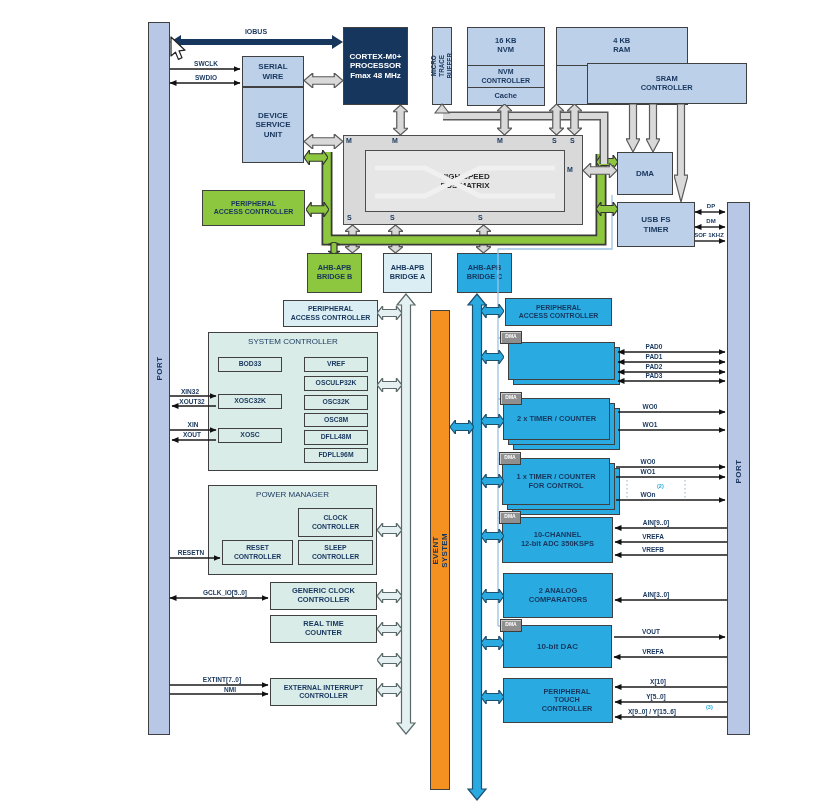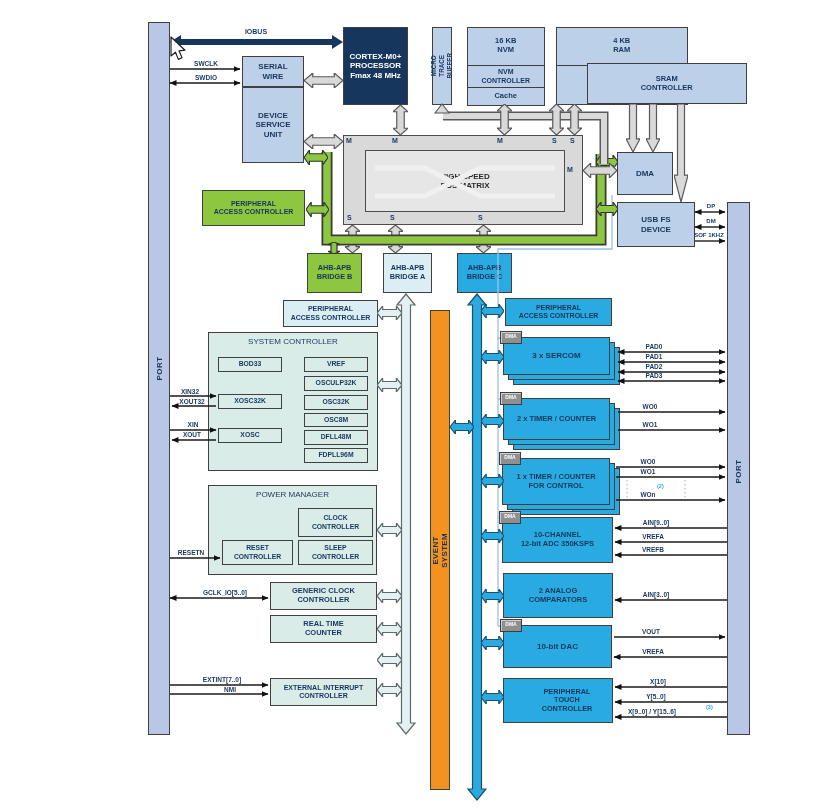--- a/index.html
+++ b/index.html
@@ -227,21 +227,21 @@
   <span class="ms" style="left:497px;top:137px;">M</span>
   <span class="ms" style="left:552px;top:137px;">S</span>
   <span class="ms" style="left:570px;top:137px;">S</span>
   <span class="ms" style="left:567px;top:166px;">M</span>
   <span class="ms" style="left:347px;top:214px;">S</span>
   <span class="ms" style="left:390px;top:214px;">S</span>
   <span class="ms" style="left:478px;top:214px;">S</span>
 
   <div class="bx f-blue" style="left:617px;top:152px;width:56px;height:43px;font-size:8px;">DMA</div>
   <div class="bx f-blue" style="left:617px;top:202px;width:78px;height:45px;font-size:8px;">USB FS
-DEVICE</div>
+TIMER</div>
 
   <div class="bx f-green" style="left:202px;top:190px;width:103px;height:36px;font-size:7px;">PERIPHERAL
 ACCESS CONTROLLER</div>
   <div class="bx f-green" style="left:307px;top:253px;width:55px;height:40px;font-size:7.3px;">AHB-APB
 BRIDGE B</div>
   <div class="bx f-cyan" style="left:383px;top:253px;width:49px;height:40px;font-size:7.3px;">AHB-APB
 BRIDGE A</div>
   <div class="bx f-bblue" style="left:457px;top:253px;width:55px;height:40px;font-size:7.3px;">AHB-APB
 BRIDGE C</div>
   <div class="bx f-cyan" style="left:283px;top:300px;width:95px;height:27px;font-size:7px;">PERIPHERAL
@@ -279,21 +279,20 @@
   <div class="bx f-teal" style="left:270px;top:615px;width:107px;height:28px;">REAL TIME
 COUNTER</div>
   <div class="bx f-teal" style="left:270px;top:678px;width:107px;height:28px;font-size:7px;">EXTERNAL INTERRUPT
 CONTROLLER</div>
 
   <div class="bx f-bblue" style="left:505px;top:298px;width:107px;height:28px;font-size:7px;">PERIPHERAL
 ACCESS CONTROLLER</div>
 
   <div class="bx f-bblue" style="left:513px;top:347px;width:107px;height:38px;"></div>
   <div class="bx f-bblue" style="left:508px;top:342px;width:107px;height:38px;"></div>
-  <div class="bx f-bblue" style="left:503px;top:337px;width:107px;height:38px;font-size:8px;">3 x SERCOM</div>
   <div class="dmatag" style="left:500px;top:331px;">DMA</div>
 
   <div class="bx f-bblue" style="left:513px;top:408px;width:107px;height:42px;"></div>
   <div class="bx f-bblue" style="left:508px;top:403px;width:107px;height:42px;"></div>
   <div class="bx f-bblue" style="left:503px;top:398px;width:107px;height:42px;font-size:7.5px;">2 x TIMER / COUNTER</div>
   <div class="dmatag" style="left:500px;top:392px;">DMA</div>
 
   <div class="bx f-bblue" style="left:512px;top:468px;width:108px;height:47px;"></div>
   <div class="bx f-bblue" style="left:507px;top:463px;width:108px;height:47px;"></div>
   <div class="bx f-bblue" style="left:502px;top:458px;width:108px;height:47px;font-size:7.5px;">1 x TIMER / COUNTER

